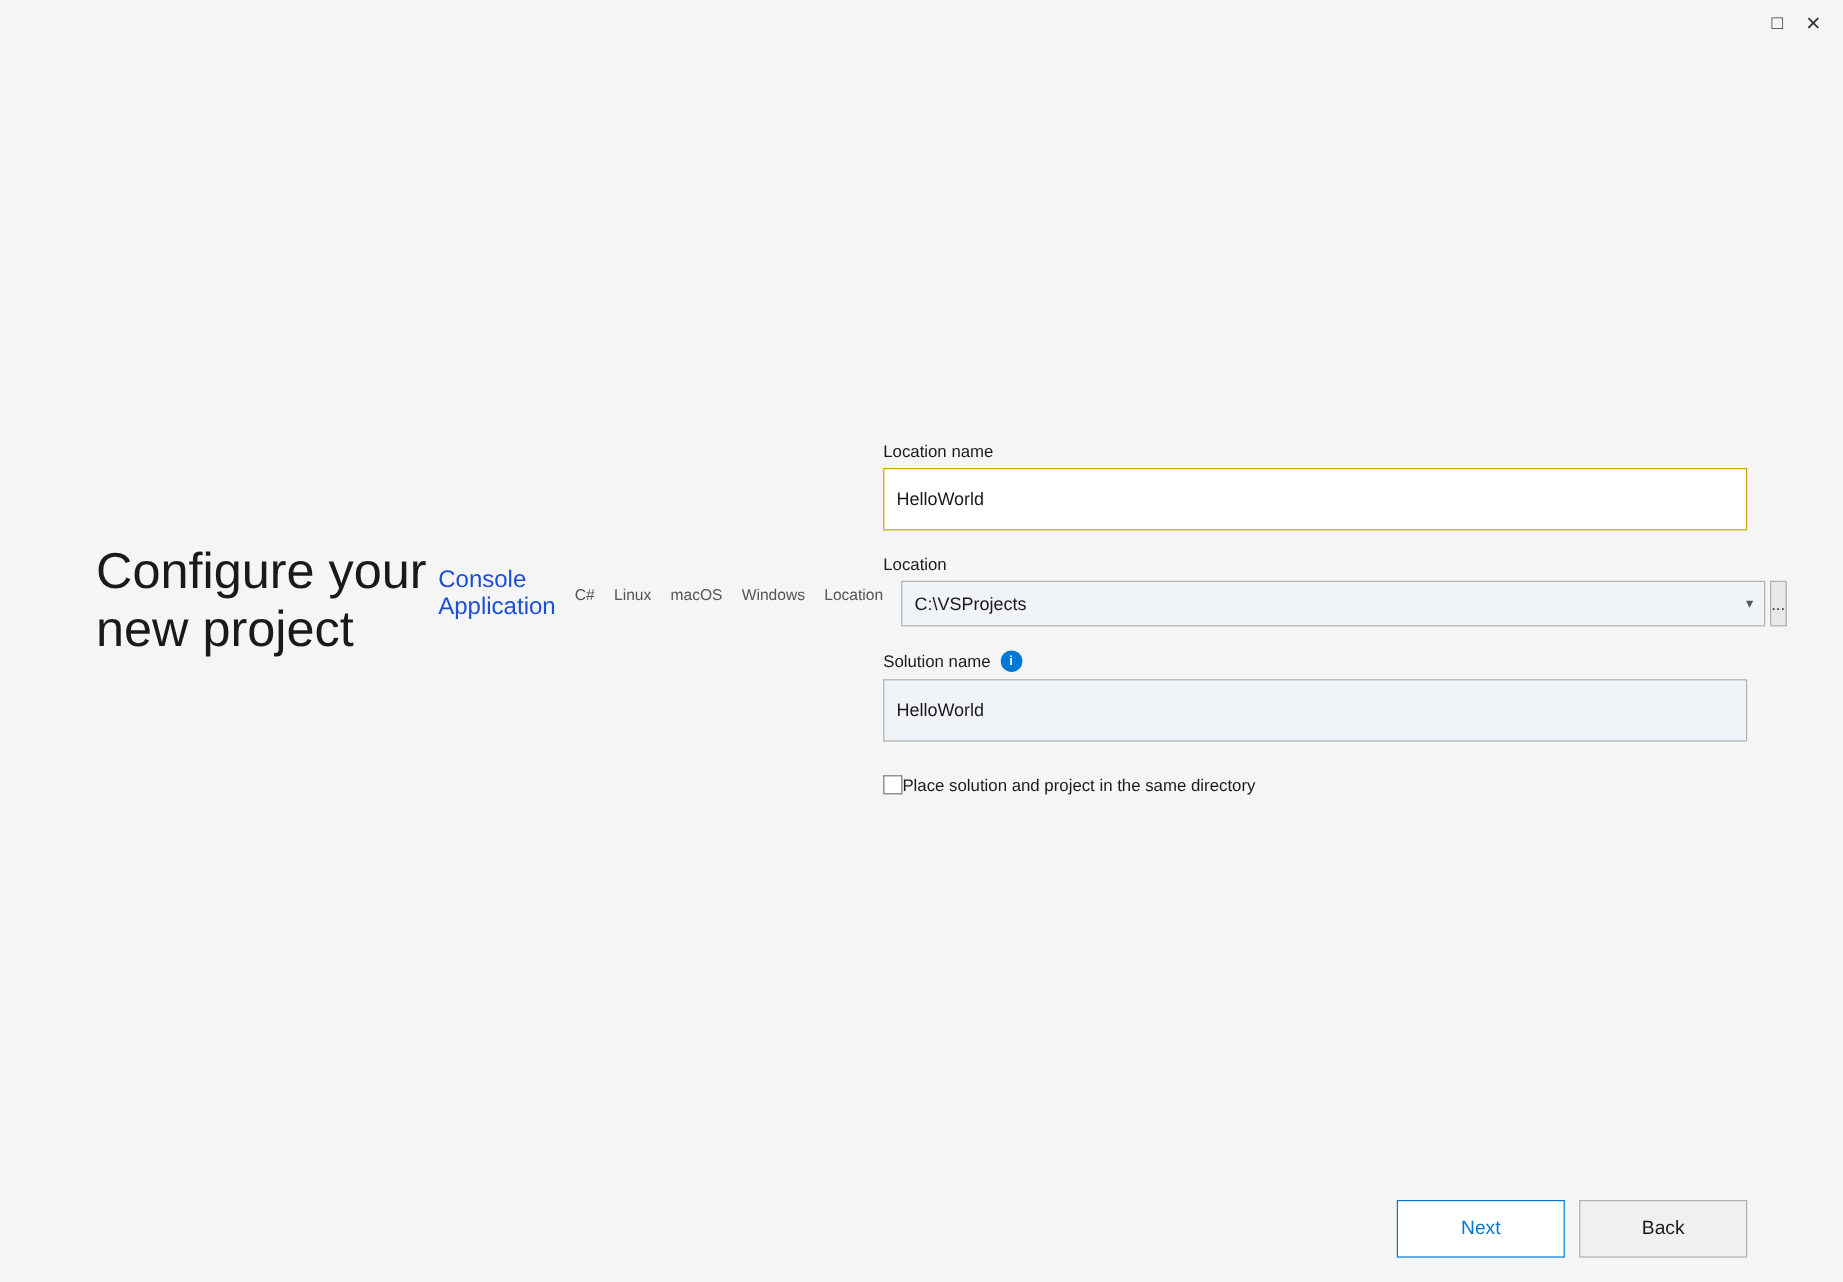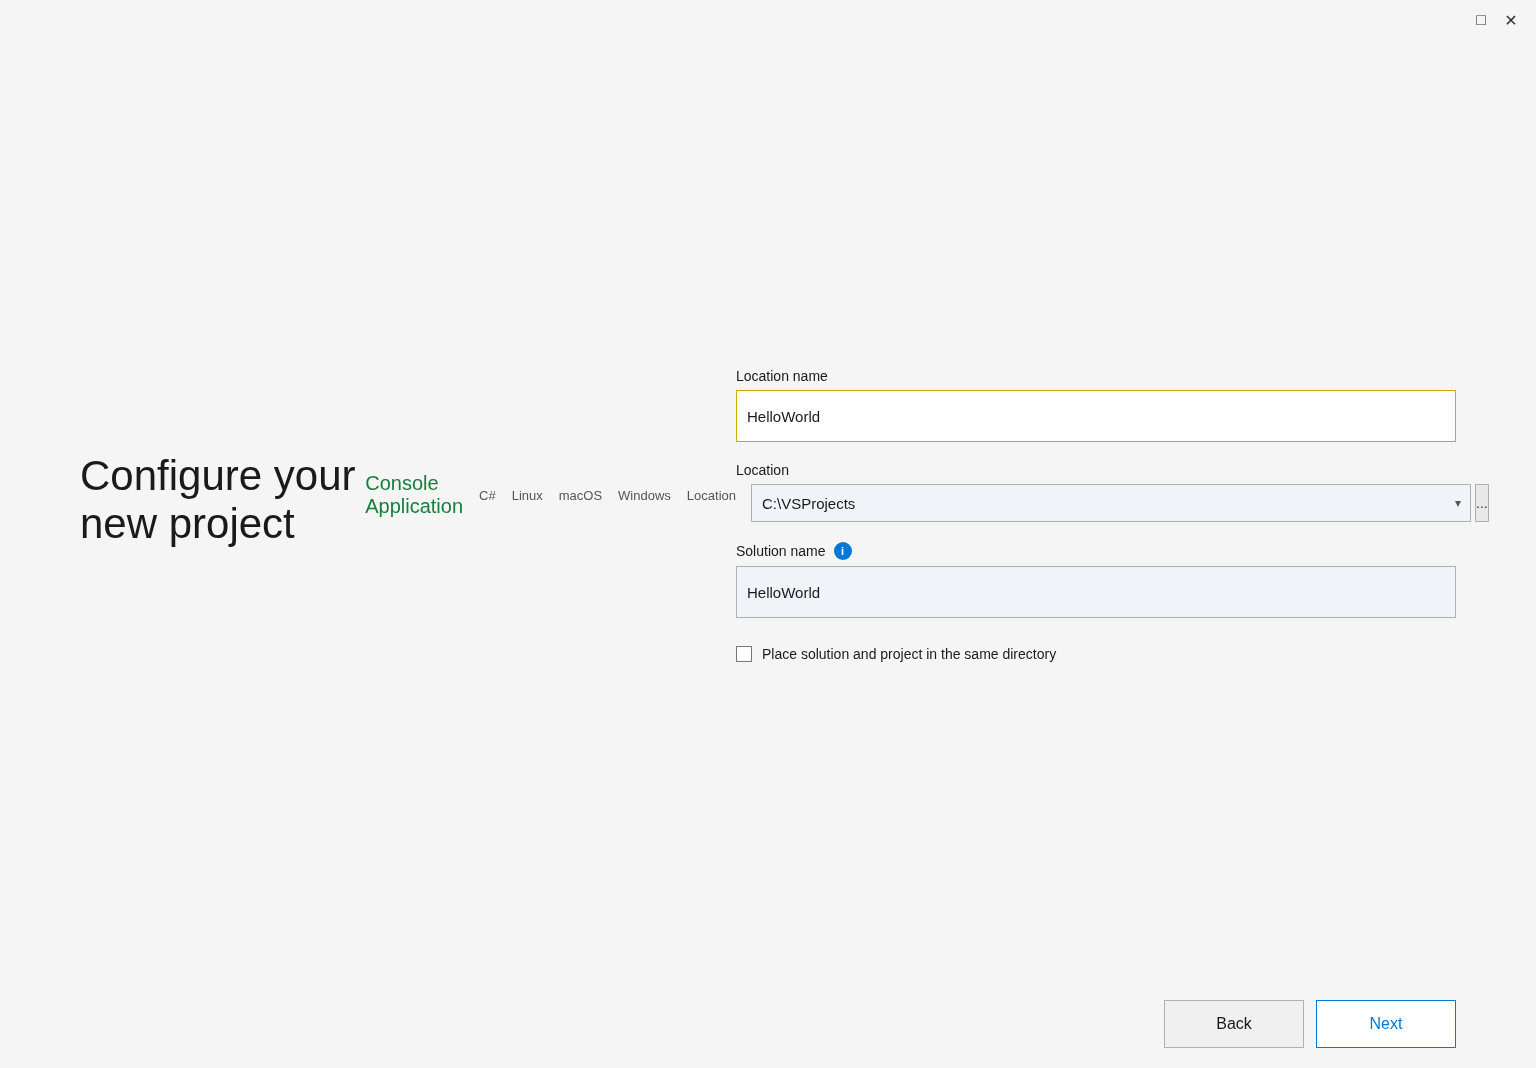--- a/index.html
+++ b/index.html
@@ -64,21 +64,21 @@
 
     .subtitle-row {
       display: flex;
       align-items: center;
       gap: 16px;
       margin-bottom: 40px;
     }
 
     .subtitle-text {
       font-size: 20px;
-      color: #15803d;
+      color: #1d4ed8;
       font-weight: 400;
     }
 
     .tag {
       font-size: 13px;
       color: #555;
       background: none;
       border: none;
       padding: 0;
     }
@@ -181,21 +181,20 @@
       color: #333;
       margin-left: 4px;
       display: flex;
       align-items: center;
       justify-content: center;
     }
 
     .checkbox-row {
       display: flex;
       align-items: center;
-      gap: 10px;
       margin-top: 8px;
     }
 
     .checkbox {
       width: 16px;
       height: 16px;
       border: 1.5px solid #777;
       background: white;
       cursor: pointer;
       appearance: none;
@@ -290,17 +289,17 @@
         <input type="checkbox" class="checkbox" style="">
         <label class="checkbox-label">Place solution and project in the same directory</label>
       </div>
 
     </div>
 
     <div class="spacer"></div>
   </div>
 
   <div class="footer">
+    <button class="footer-btn primary">Next</button>
     <button class="footer-btn">Back</button>
-    <button class="footer-btn primary">Next</button>
   </div>
 
 </div>
 
 </body></html>

